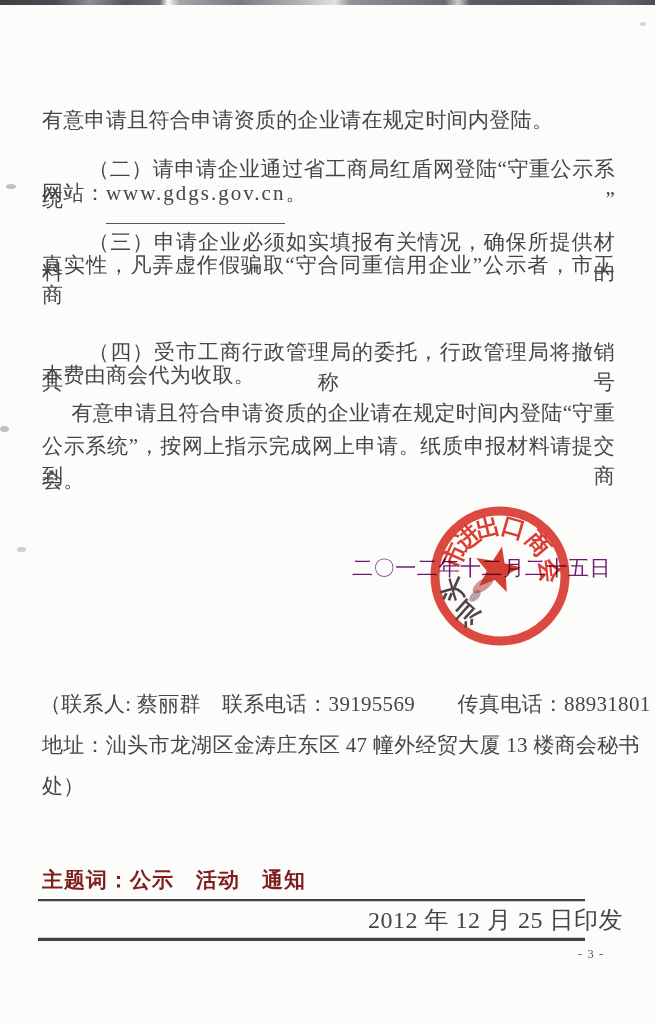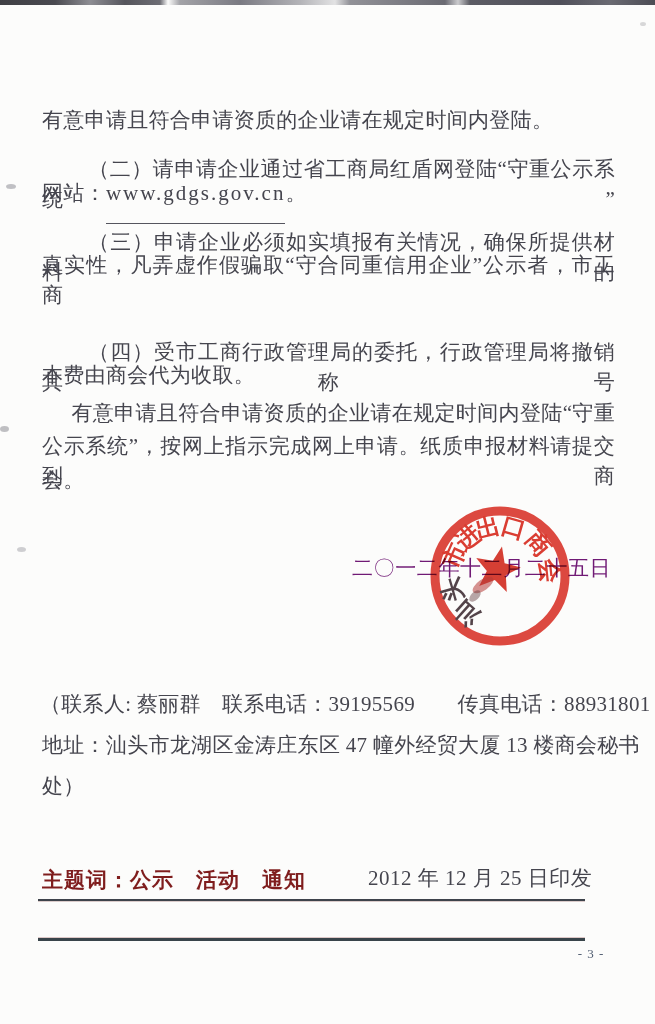--- a/index.html
+++ b/index.html
@@ -56,22 +56,22 @@
     position:absolute;left:42px;top:865px;height:30px;
     font-family:"Liberation Sans","DejaVu Sans",sans-serif;
     font-weight:bold;font-size:21px;line-height:30px;letter-spacing:1px;
     color:#7f1d1d;white-space:nowrap;
   }
   .f-rule{position:absolute;left:38px;width:547px;height:2px;background:#3e434b;}
   .rule1{top:899px;box-shadow:0 1px 0 rgba(120,60,60,.25);}
   .rule2{top:938px;height:2.5px;background:#39444a;box-shadow:0 -1px 0 rgba(150,80,80,.3);}
   .f-issuer{position:absolute;left:40px;top:906px;height:28px;
     font-size:21px;line-height:28px;letter-spacing:.5px;white-space:nowrap;}
-  .f-date{position:absolute;left:368px;top:864px;height:28px;
-    font-size:21px;line-height:28px;letter-spacing:.5px;white-space:nowrap;}
+  .f-date{position:absolute;left:368px;top:906px;height:28px;
+    font-size:24px;line-height:28px;letter-spacing:.5px;white-space:nowrap;}
   .pagenum{position:absolute;left:566px;top:946px;width:50px;height:16px;
     font-size:13px;line-height:16px;letter-spacing:1px;color:#4d5a6e;text-align:center;}
 </style>
 </head>
 <body>
 
 <div id="page">
 
   <div class="top-strip"></div>
   <div class="smudge s1"></div>

